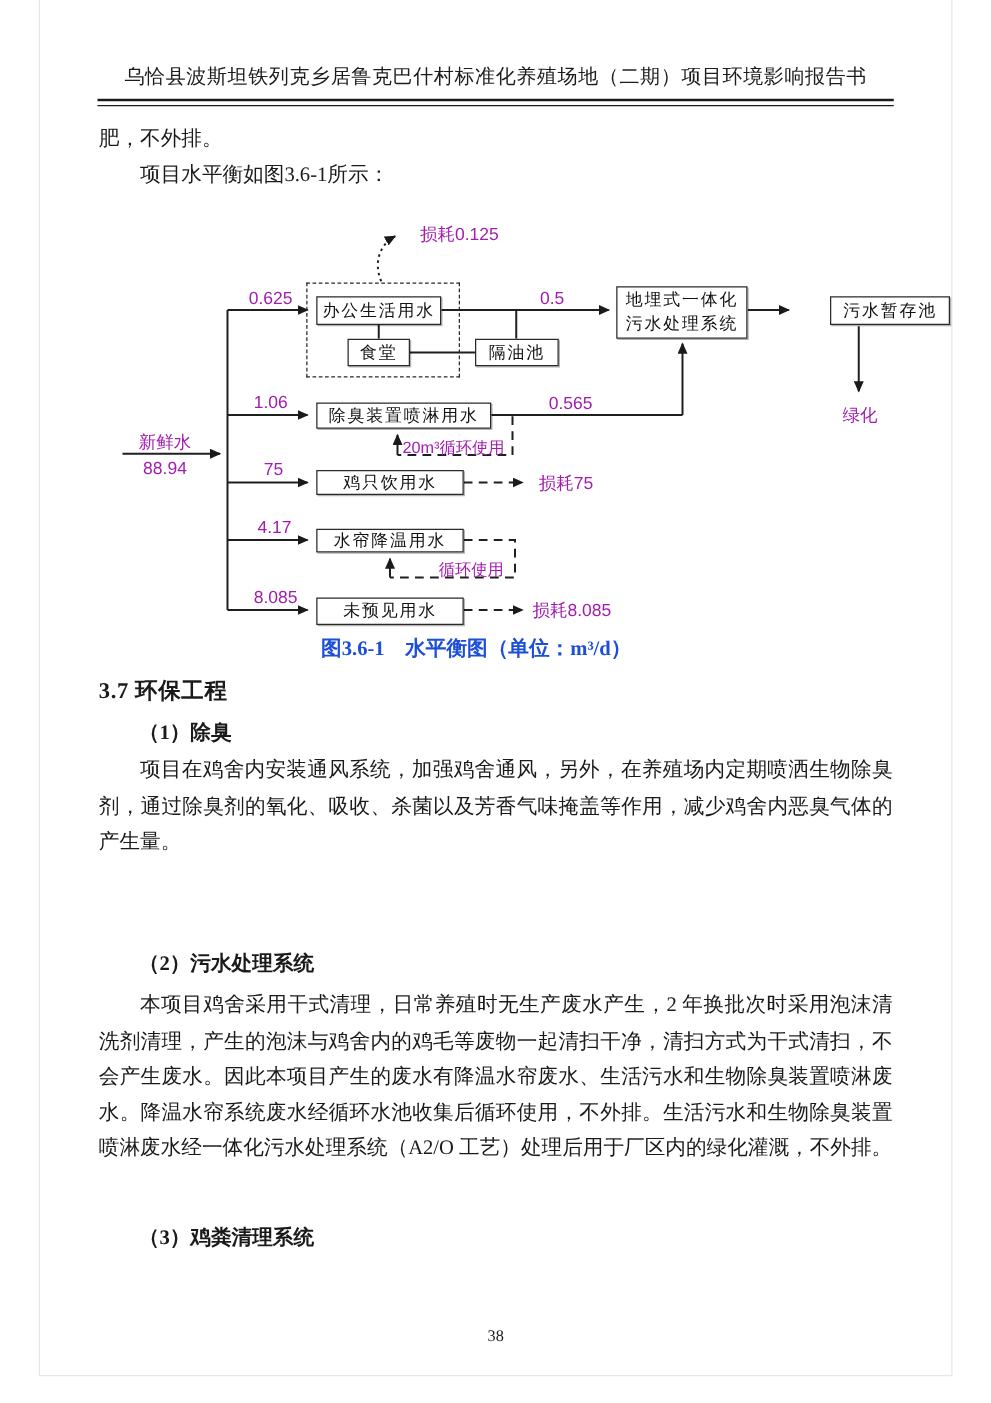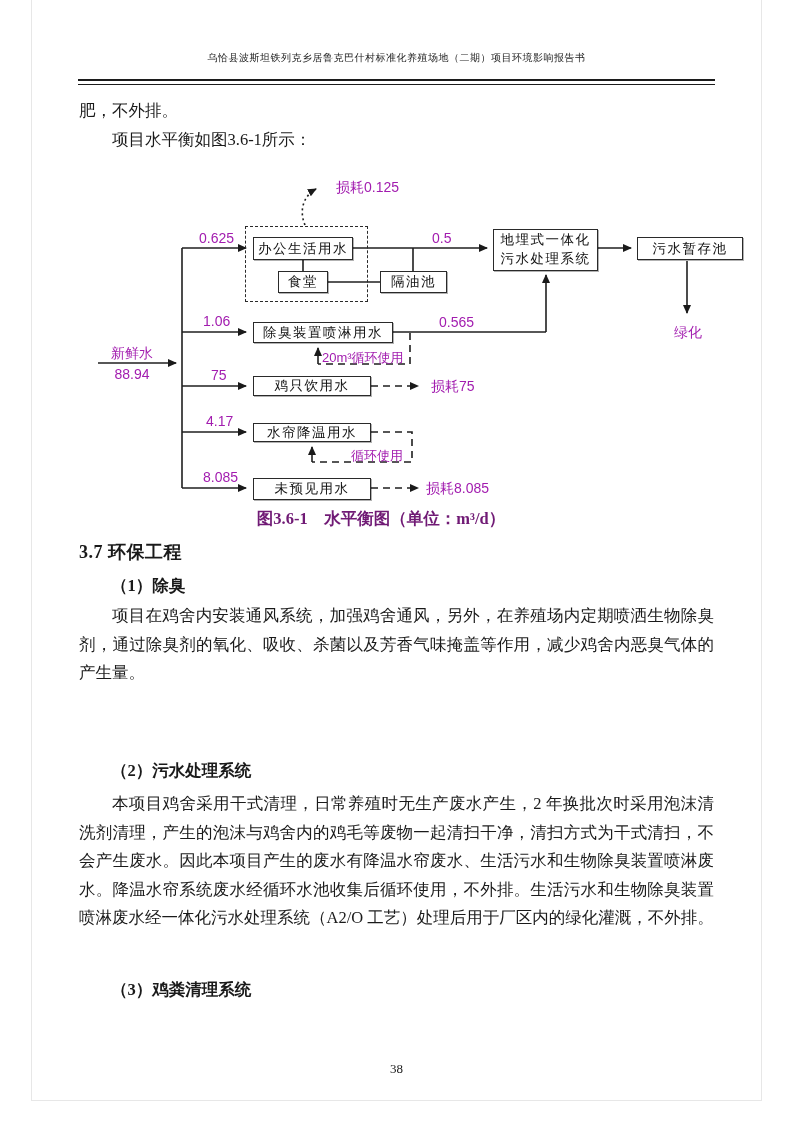--- a/index.html
+++ b/index.html
@@ -8,21 +8,21 @@
     position:relative; width:793px; height:1122px; margin:0 auto;
     background:#fff; overflow:hidden; color:#1a1a1a;
     font-family:"Liberation Serif", serif;
   }
   .page-frame {
     position:absolute; left:31px; top:-6px; width:731px; height:1107px;
     border:1px solid #e7e7e7; pointer-events:none;
   }
   .doc-header {
     position:absolute; left:0; top:51px; width:100%;
-    text-align:center; font-size:10px; color:#1c1c1c; letter-spacing:.5px;
+    text-align:center; font-size:16px; color:#1c1c1c; letter-spacing:.5px;
   }
   .double-rule {
     position:absolute; left:78px; top:79px; width:637px; height:6px;
     border-top:2.3px solid #1c1c1c; border-bottom:1.3px solid #1c1c1c;
   }
   .body-text {
     position:absolute; left:79px; width:635px;
     font-size:16.5px; line-height:28.5px; text-align:justify;
   }
   .indent { text-indent:2em; }
@@ -110,21 +110,21 @@
 
     <div class="dg-dashed-group" style="left:175px; top:61px; width:123px; height:76px;"></div>
 
     <div class="dg-box" style="left:183px; top:72px; width:100px; height:23px;">办公生活用水</div>
     <div class="dg-box" style="left:208px; top:106px; width:50px; height:22px;">食堂</div>
     <div class="dg-box" style="left:310px; top:106px; width:67px; height:22px;">隔油池</div>
     <div class="dg-box two-line" style="left:423px; top:64px; width:105px; height:42px;">
       <span>地埋式一体化</span>
       <span>污水处理系统</span>
     </div>
-    <div class="dg-box" style="left:567px; top:72px; width:106px; height:23px;">污水暂存池</div>
+    <div class="dg-box" style="left:594px; top:72px; width:96px; height:23px;">污水暂存池</div>
     <div class="dg-box" style="left:183px; top:157px; width:140px; height:21px;">除臭装置喷淋用水</div>
     <div class="dg-box" style="left:183px; top:211px; width:118px; height:20px;">鸡只饮用水</div>
     <div class="dg-box" style="left:183px; top:258px; width:118px; height:19px;">水帘降温用水</div>
     <div class="dg-box" style="left:183px; top:313px; width:118px; height:22px;">未预见用水</div>
 
     <div class="dg-label center" style="left:34px; top:180px; width:56px;">新鲜水</div>
     <div class="dg-label center" style="left:36px; top:201px; width:52px;">88.94</div>
 
     <div class="dg-label" style="left:129px; top:65px;">0.625</div>
     <div class="dg-label" style="left:362px; top:65px;">0.5</div>
@@ -136,21 +136,21 @@
 
     <div class="dg-label" style="left:266px; top:14px;">损耗0.125</div>
     <div class="dg-label" style="left:361px; top:213px;">损耗75</div>
     <div class="dg-label" style="left:356px; top:315px;">损耗8.085</div>
 
     <div class="dg-label small" style="left:252px; top:184px;">20m³循环使用</div>
     <div class="dg-label small" style="left:281px; top:282px;">循环使用</div>
 
     <div class="dg-label center" style="left:593px; top:159px; width:50px;">绿化</div>
 
-    <div style="position:absolute; left:95px; top:343px; width:432px; text-align:center; font-family:'Liberation Serif', serif; font-weight:600; font-size:16.5px; color:#701a75;">图3.6-1　水平衡图（单位：m³/d）</div>
+    <div style="position:absolute; left:95px; top:343px; width:432px; text-align:center; font-family:'Liberation Serif', serif; font-weight:600; font-size:16.5px; color:#1d4ed8;">图3.6-1　水平衡图（单位：m³/d）</div>
   </div>
 
   <div class="h-section" style="top:540px;">3.7 环保工程</div>
   <div class="h-sub" style="top:575px;">（1）除臭</div>
   <div class="body-text indent" style="top:602px;">项目在鸡舍内安装通风系统，加强鸡舍通风，另外，在养殖场内定期喷洒生物除臭剂，通过除臭剂的氧化、吸收、杀菌以及芳香气味掩盖等作用，减少鸡舍内恶臭气体的产生量。</div>
   <div class="h-sub" style="top:760px;">（2）污水处理系统</div>
   <div class="body-text indent" style="top:790px;">本项目鸡舍采用干式清理，日常养殖时无生产废水产生，2 年换批次时采用泡沫清洗剂清理，产生的泡沫与鸡舍内的鸡毛等废物一起清扫干净，清扫方式为干式清扫，不会产生废水。因此本项目产生的废水有降温水帘废水、生活污水和生物除臭装置喷淋废水。降温水帘系统废水经循环水池收集后循环使用，不外排。生活污水和生物除臭装置喷淋废水经一体化污水处理系统（A2/O 工艺）处理后用于厂区内的绿化灌溉，不外排。</div>
   <div class="h-sub" style="top:979px;">（3）鸡粪清理系统</div>
 
   <div class="page-num">38</div>

